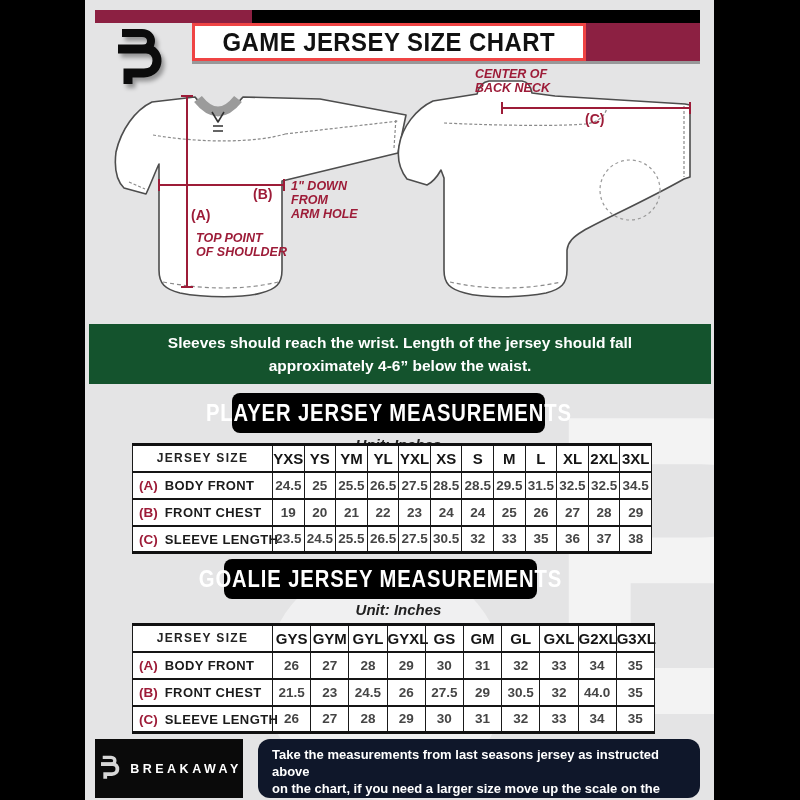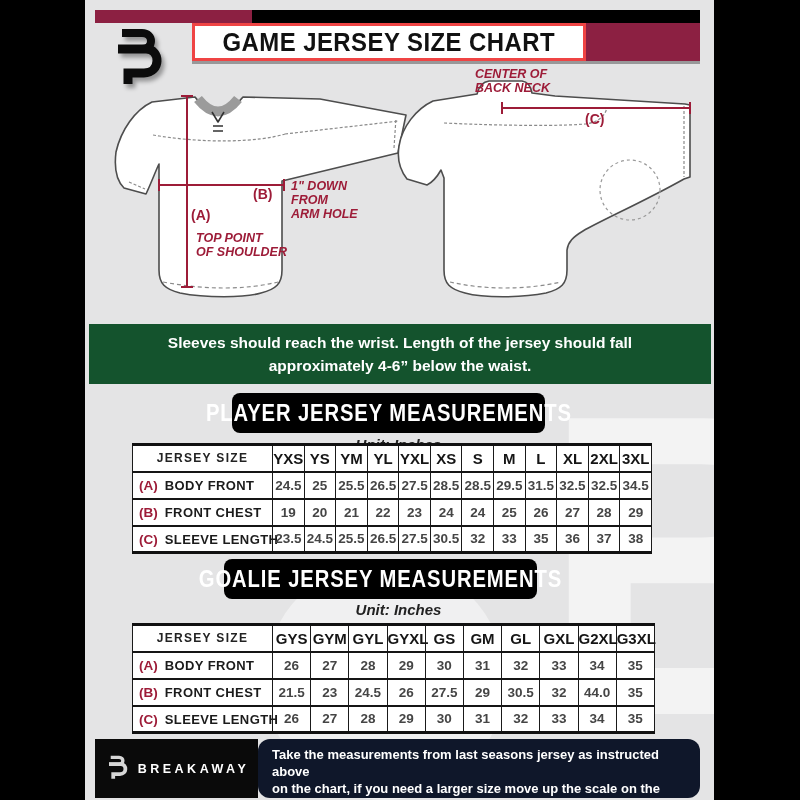--- a/index.html
+++ b/index.html
@@ -59,21 +59,21 @@
   .meas-table th,.meas-table td{border:1.5px solid #1a1a1a;border-top:2.5px solid #151515;
         height:27px;padding:0;text-align:center;vertical-align:middle;background:#fff;}
   .meas-table .corner{width:140px;font-size:12px;font-weight:600;letter-spacing:1.3px;color:#222;}
   .meas-table th.size{font-size:15px;font-weight:bold;color:#151515;}
   .meas-table td.val{font-size:13.5px;font-weight:600;color:#454545;}
   .meas-table th.rowlabel{text-align:left;padding-left:6px;white-space:nowrap;}
   .meas-table th.rowlabel .key{color:#9d1c38;font-size:13.5px;font-weight:bold;margin-right:7px;}
   .meas-table th.rowlabel .lbl{font-size:13px;font-weight:bold;letter-spacing:.4px;color:#1b1b1b;}
 
   
-  .footer-black{left:95px;top:739px;width:163px;height:59px;background:#0a0a0a;
+  .footer-black{left:95px;top:739px;width:148px;height:59px;background:#0a0a0a;
         display:flex;align-items:center;justify-content:center;gap:8px;}
   .footer-black .brand{color:#fff;font-size:12.5px;font-weight:bold;letter-spacing:3.5px;}
   .footer-maroon{left:258px;top:739px;width:442px;height:59px;background:#0f172a;color:#fff;
         font-size:13px;font-weight:600;line-height:1.32;padding:7px 14px 0 14px;border-radius:12px;}
 </style>
 </head>
 <body>
 
 <div class="stage">
 

